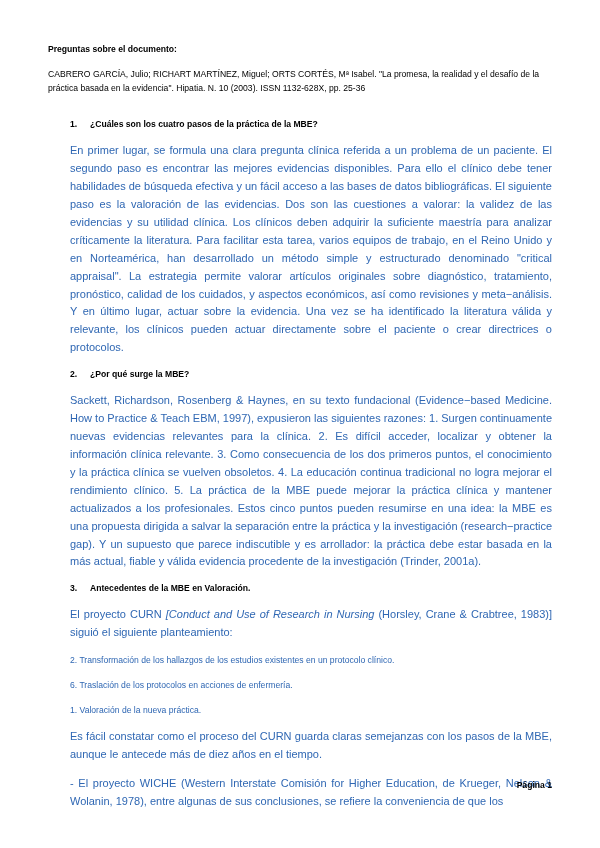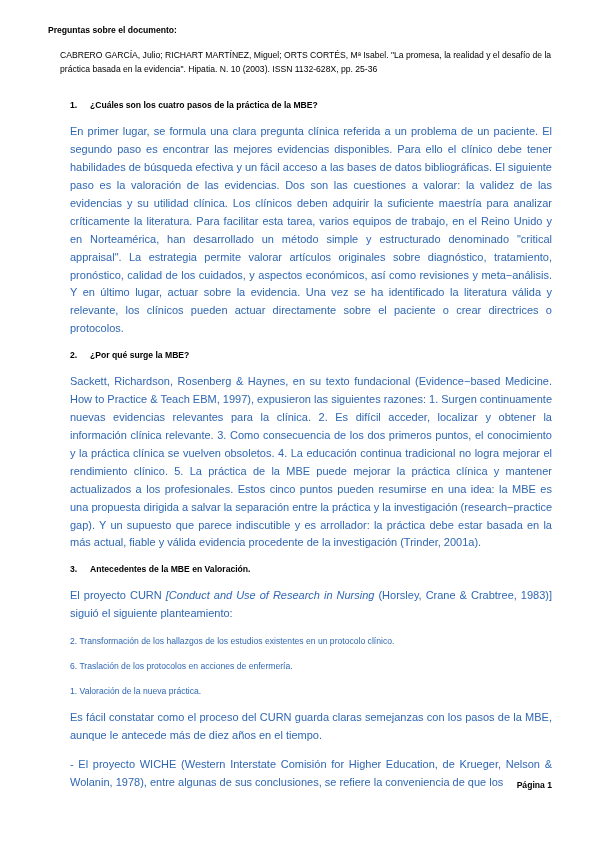--- a/index.html
+++ b/index.html
@@ -13,34 +13,34 @@
     height: 848px;
     position: relative;
     overflow: hidden;
     color: #000000;
   }
   .page {
     position: relative;
     width: 600px;
     height: 848px;
     box-sizing: border-box;
-    padding: 24px 48px 40px 48px;
+    padding: 43px 48px 40px 48px;
     background: #ffffff;
   }
   .heading {
     font-size: 8.6px;
     font-weight: bold;
     color: #000000;
     margin: 0 0 13px 0;
     line-height: 1.45;
   }
   .citation {
     font-size: 8.6px;
     color: #000000;
-    margin: 0 0 22px 12px;
+    margin: 0 0 22px 0;
     line-height: 1.62;
     text-align: left;
   }
   .qblock {
     margin: 0 0 0 0;
   }
   .qitem {
     display: flex;
     font-size: 8.6px;
     font-weight: bold;

